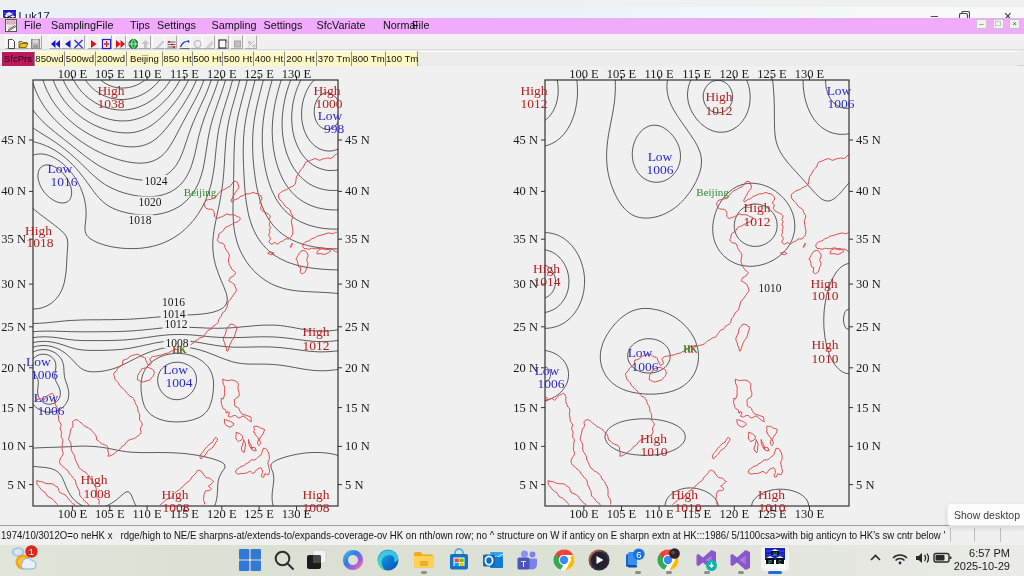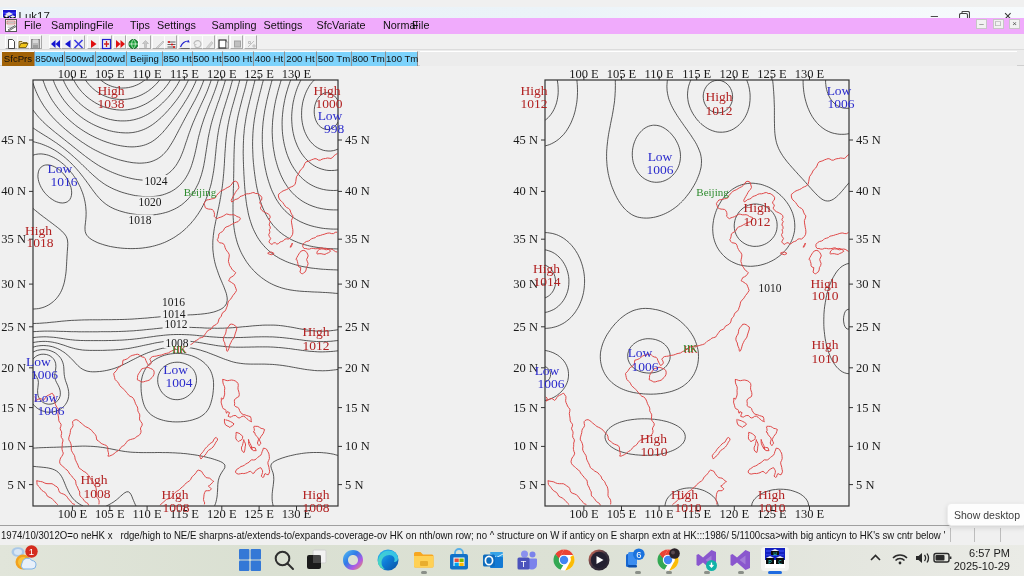--- a/index.html
+++ b/index.html
@@ -5,22 +5,22 @@
 #titlebar{position:absolute;left:0;top:7px;width:1024px;height:26px;background:linear-gradient(90deg,#e9f1f7 0%,#ebf3f8 55%,#f3f8fb 75%,#f6fafc 100%)}
 #apptitle{position:absolute;left:18.5px;top:2.5px;font-size:11.5px;color:#1b1b1b}
 .wbtn{position:absolute;top:1px;font-size:13px;color:#333}
 #menubar{position:absolute;left:0;top:18px;width:1024px;height:15.5px;background:#f0abfc;font-size:10.8px;color:#111}
 #menubar>span{position:absolute;top:0.5px}
 .mdib{position:absolute;top:3px;font-size:8px;color:#555;width:11px;text-align:center;border:1px solid #c6c6c6;background:#f2f2f2;height:10px;line-height:8px}
 #toolbar{position:absolute;left:0;top:33.5px;width:1024px;height:16px;background:#f0f0f0;border-bottom:1px solid #dcdcdc}
 .tbtn{position:absolute;top:1px;width:13px;height:14px;background:#f0f0f0;border:1px solid;border-color:#fdfdfd #a8a8a8 #a8a8a8 #fdfdfd;padding:0 0 0 0.5px}
 .tbtn.dis svg{opacity:0.75}
 #tabbar{position:absolute;left:0;top:49.5px;width:1024px;height:16.5px;background:#ececec;border-bottom:1px solid #cfcfcf;font-size:10px;color:#1a1a1a}
-.tab{position:absolute;top:1px;height:15px;text-align:center;line-height:14.5px;background:#7dd3fc;border-right:1px solid #8f8f8f;border-top:1px solid #fdfdfd;white-space:nowrap;font-size:9.6px;color:#111}
-.tab.active{background:#a16207}
+.tab{position:absolute;top:1px;height:15px;text-align:center;line-height:14.5px;background:#fef9c3;border-right:1px solid #8f8f8f;border-top:1px solid #fdfdfd;white-space:nowrap;font-size:9.6px;color:#111}
+.tab.active{background:#be185d}
 #tabedge{position:absolute;top:1px;height:15px;width:597px;background:#ececec;border-top:1px solid #fff}
 #maparea{position:absolute;left:0;top:66px;width:1024px;height:459px;background:#f0f0f0}
 #statusbar{position:absolute;left:0;top:525px;width:1024px;height:20px;background:#f0f0f0;border-top:1px solid #9f9f9f;font-size:11.5px;color:#141414}
 #statusbar>span{position:absolute;left:1px;top:3px;white-space:nowrap;font-size:11.5px;display:inline-block;transform:scaleX(0.836);transform-origin:0 0}
 #statusbar i{position:absolute;top:2px;height:14px;border-left:1px solid #bdbdbd}
 #tooltip{position:absolute;left:947px;top:503px;width:80px;height:23px;background:#fdfdfd;border:1px solid #ececec;border-radius:4px;box-shadow:0 2px 5px rgba(0,0,0,0.12);font-size:10.5px;color:#3c3c3c;text-align:center;line-height:22px;z-index:5}
 #taskbar{position:absolute;left:0;top:545px;width:1024px;height:31px;background:linear-gradient(90deg,#e1e5da 0%,#dae0d2 25%,#dce1d5 55%,#e5e7e0 85%,#eaebe6 100%)}
 #activeapp{position:absolute;left:760px;top:546px;width:30px;height:26px;background:#f4f5f2;border:1px solid #e2e4de;border-radius:4px}
 .runin{position:absolute;top:571px;width:6px;height:2.5px;border-radius:2px;background:#8a8f88}
 #activeline{position:absolute;left:768px;top:571px;width:14px;height:3px;border-radius:2px;background:#1e6be0}
@@ -144,21 +144,21 @@
     <span class="tab active" style="left:2px;width:33px">SfcPrs</span>
     <span class="tab" style="left:35px;width:30px">850wd</span>
     <span class="tab" style="left:65px;width:31px">500wd</span>
     <span class="tab" style="left:96px;width:31px">200wd</span>
     <span class="tab" style="left:127px;width:36px">Beijing</span>
     <span class="tab" style="left:163px;width:30px">850 Ht</span>
     <span class="tab" style="left:193px;width:30px">500 Ht</span>
     <span class="tab" style="left:223px;width:31px">500 Ht</span>
     <span class="tab" style="left:254px;width:31px">400 Ht</span>
     <span class="tab" style="left:285px;width:32px">200 Ht</span>
-    <span class="tab" style="left:317px;width:35px">500 Tm</span>
+    <span class="tab" style="left:317px;width:35px">370 Tm</span>
     <span class="tab" style="left:352px;width:34px">800 Tm</span>
     <span class="tab" style="left:386px;width:32px">100 Tm</span>
     <span id="tabedge" style="left:420px"></span>
   </div>
 <div id="maparea"></div>
 <svg width="1024" height="522" viewBox="0 0 1024 522" style="position:absolute;left:0;top:0" font-family="'Liberation Serif',serif">
     <clipPath id="clip33">
       <rect x="33.0" y="80.0" width="305.0" height="426.0"></rect>
     </clipPath>
     <g clip-path="url(#clip33)">

